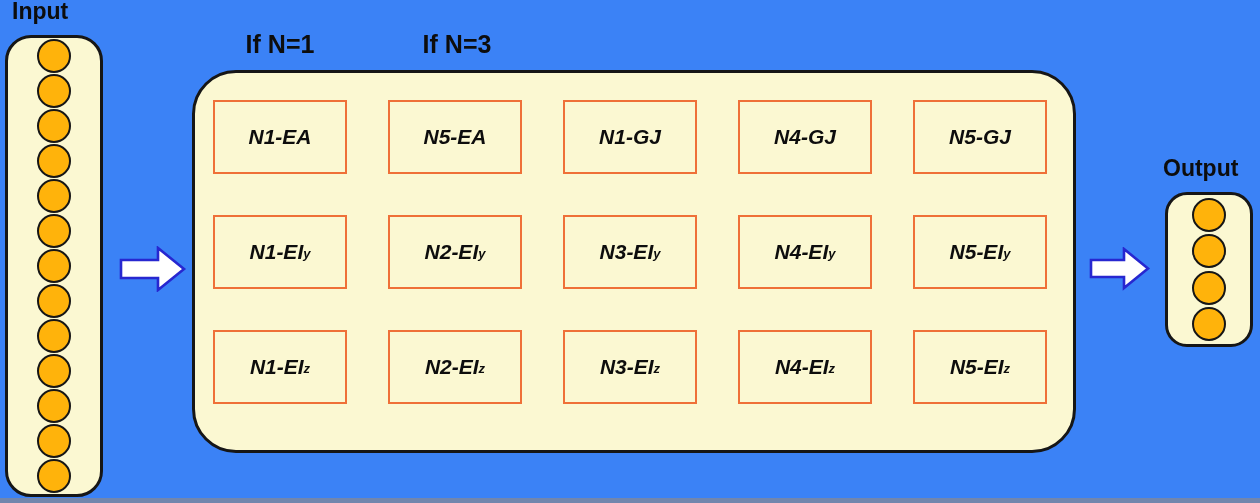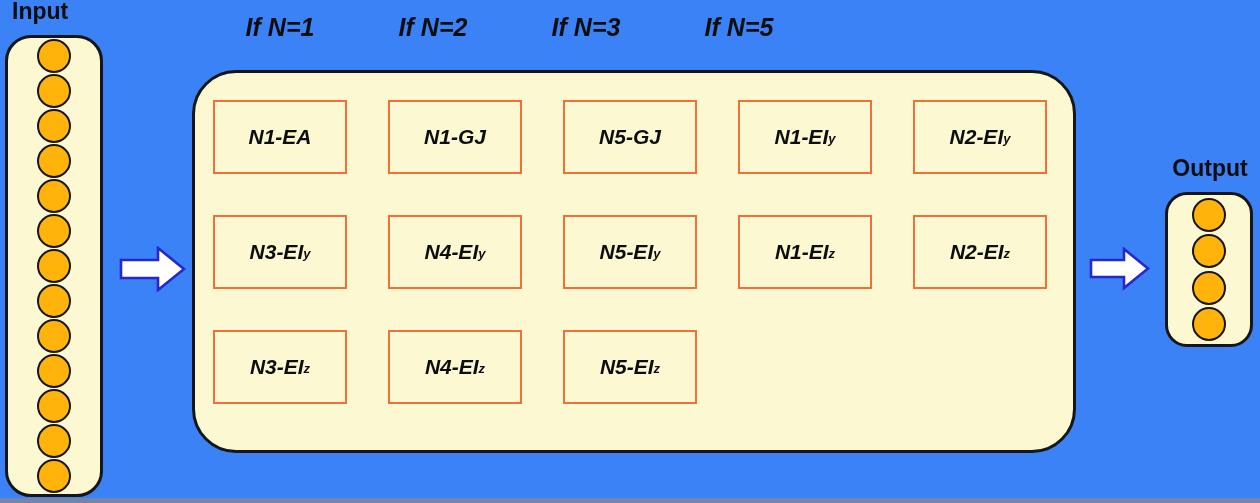--- a/index.html
+++ b/index.html
@@ -14,21 +14,21 @@
 
   
   .side-label {
     position: absolute;
     font-size: 23px;
     font-weight: bold;
     color: #0d0d0d;
     letter-spacing: 0px;
   }
   .input-label  { left: 12px;  top: -2px; }
-  .output-label { left: 1163px; top: 155px; width: 94px; text-align: center; }
+  .output-label { left: 1163px; top: 155px; width: 94px; }
 
   
   .node-box {
     position: absolute;
     background: var(--panel-fill);
     border: 3px solid var(--dark-border);
     box-sizing: border-box;
     display: flex;
     flex-direction: column;
     align-items: center;
@@ -47,28 +47,27 @@
 
   
   .block-arrow { position: absolute; }
   .arrow-left  { left: 119px;  top: 246px; }
   .arrow-right { left: 1089px; top: 247px; }
   .block-arrow polygon { fill: #ffffff; stroke: var(--arrow-blue); stroke-width: 2.6; stroke-linejoin: miter; }
 
   
   .headers {
     position: absolute;
-    left: 192px; top: 10px;
+    left: 192px; top: 27px;
     width: 884px;
     padding-left: 21px;
     box-sizing: border-box;
     display: grid;
     grid-template-columns: repeat(5, 134px);
-    column-gap: 19px;
-    font-style: italic;
+    column-gap: 43px;
   }
   .col-header {
     text-align: center;
     font-size: 25px;
     font-weight: bold;
     color: #0d0d0d;
     line-height: 34px;
     white-space: nowrap;
   }
 
@@ -144,32 +143,36 @@
       <div class="node"></div>
       <div class="node"></div>
     </div>
 
   <svg class="block-arrow arrow-left" width="68" height="46" viewBox="0 0 68 46">
     <polygon points="2,14 39,14 39,2 65,23 39,44 39,32 2,32"></polygon>
   </svg>
 
   <div class="headers">
       <div class="col-header">If N=1</div>
-      <div class="col-header">If N=2</div>
       <div class="col-header">If N=3</div>
-      <div class="col-header">If N=5</div>
     </div>
 
   <div class="panel">
     <div class="grid">
         <div class="cell">
           <span>N1-EA</span>
         </div>
         <div class="cell">
+          <span>N5-EA</span>
+        </div>
+        <div class="cell">
           <span>N1-GJ</span>
+        </div>
+        <div class="cell">
+          <span>N4-GJ</span>
         </div>
         <div class="cell">
           <span>N5-GJ</span>
         </div>
         <div class="cell">
           <span>N1-EI</span>
           <sub>y</sub>
         </div>
         <div class="cell">
           <span>N2-EI</span>

